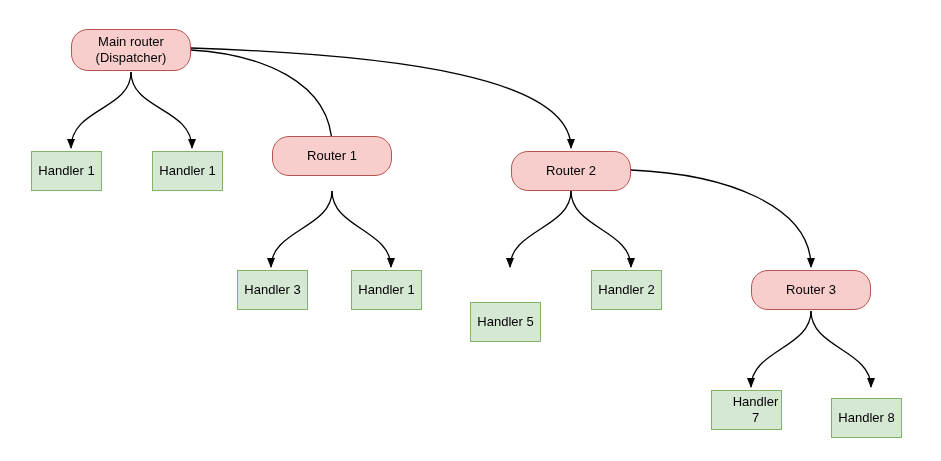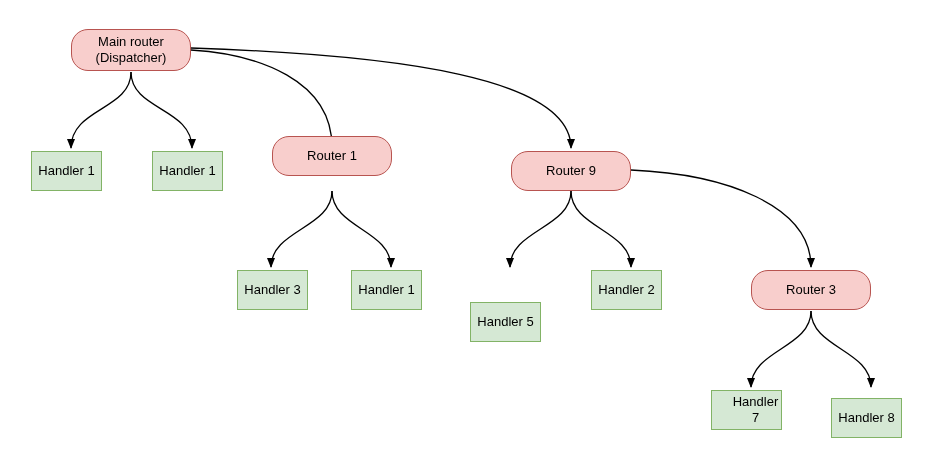--- a/index.html
+++ b/index.html
@@ -79,21 +79,21 @@
     <span class="lbl">Handler 1</span>
   </div>
   <div id="node-h2" class="node handler">
     <span class="lbl">Handler 1</span>
   </div>
 
   <div id="node-r1" class="node router">
     <span class="lbl">Router 1</span>
   </div>
   <div id="node-r2" class="node router">
-    <span class="lbl">Router 9</span>
+    <span class="lbl">Router 2</span>
   </div>
 
   <div id="node-h3" class="node handler">
     <span class="lbl">Handler 3</span>
   </div>
   <div id="node-h4" class="node handler">
     <span class="lbl">Handler 1</span>
   </div>
   <div id="node-h5" class="node handler">
     <span class="lbl">Handler 5</span>

